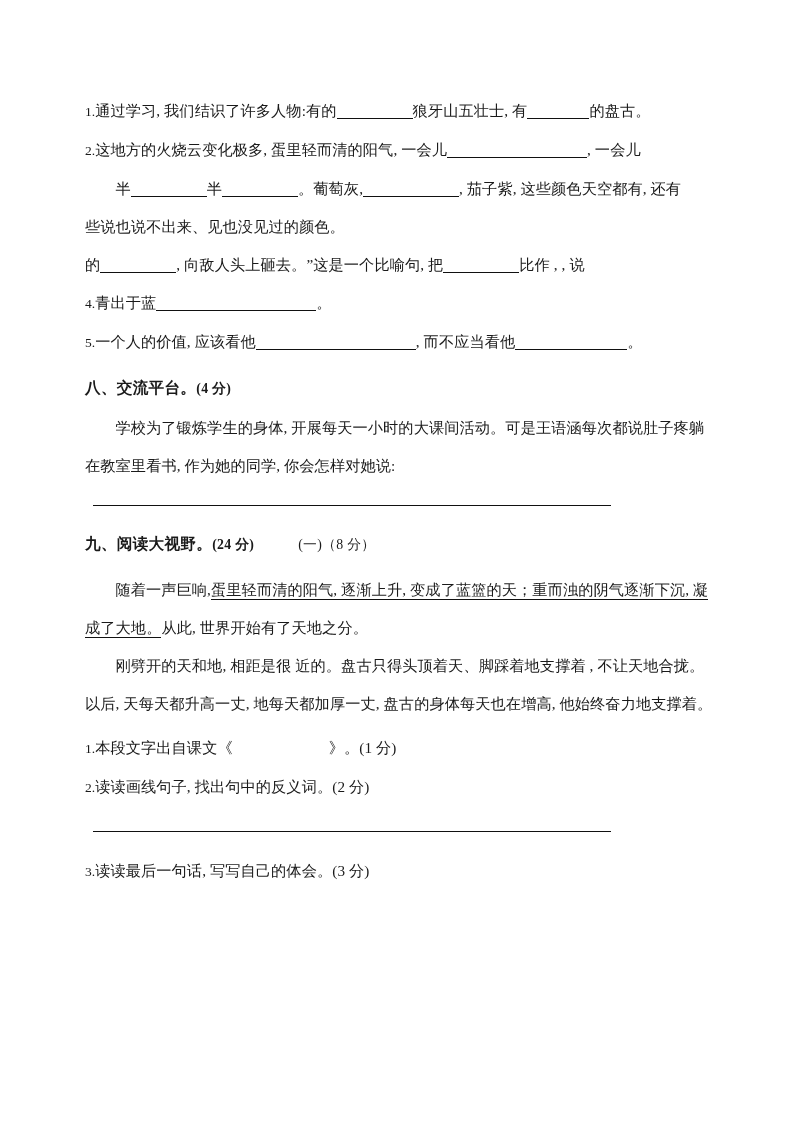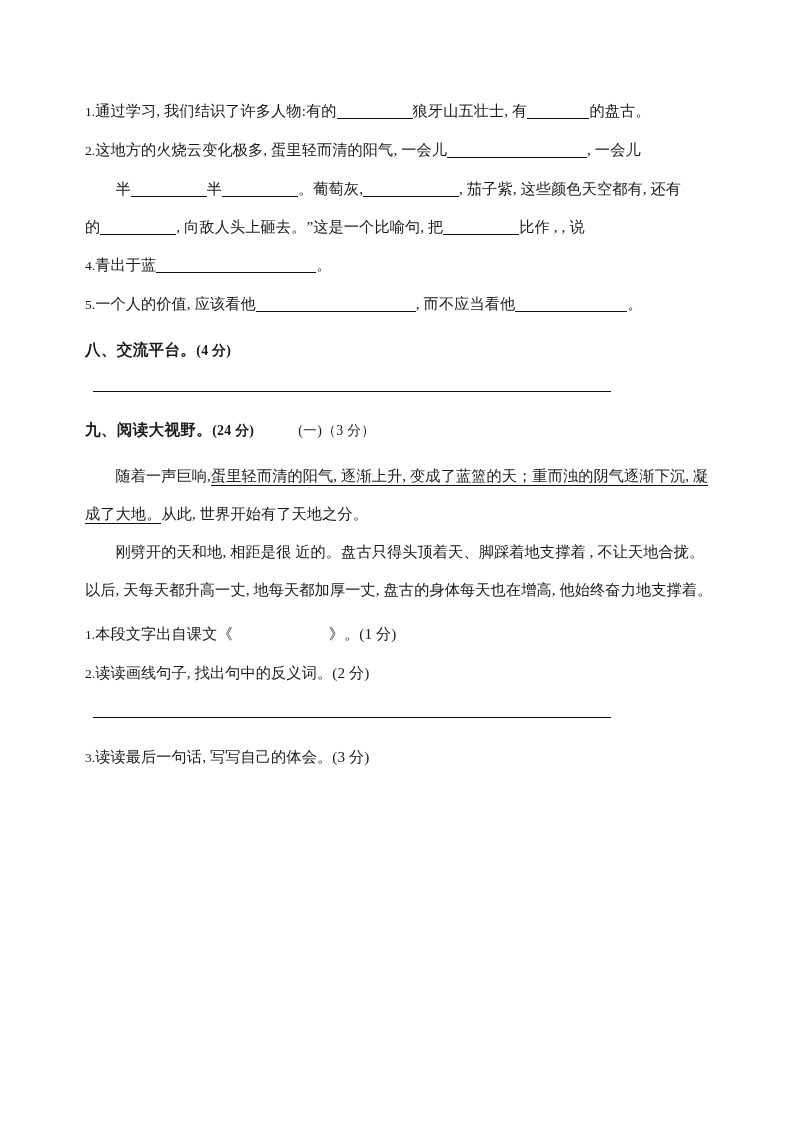--- a/index.html
+++ b/index.html
@@ -115,44 +115,48 @@
     <div class="qline">
       <span class="qnum">1.</span><span>通过学习, 我们结识了许多人物:有的</span><span class="blank b-md"></span><span>狼牙山五壮士, 有</span><span class="blank b-sm"></span><span>的盘古。</span>
     </div>
 
     <div class="qline">
       <span class="qnum">2.</span><span>这地方的火烧云变化极多, 蛋里轻而清的阳气, 一会儿</span><span class="blank b-xxl"></span><span>, 一会儿</span>
     </div>
     <div class="qline">
       <span class="indent2"></span><span>半</span><span class="blank b-md"></span><span>半</span><span class="blank b-md"></span><span>。葡萄灰,</span><span class="blank b-lg"></span><span>, 茄子紫, 这些颜色天空都有, 还有</span>
     </div>
+    <div class="qline">
+      <span>些说也说不出来、见也没见过的颜色。</span>
+    </div>
 
     <div class="qline">
       <span>的</span><span class="blank b-md"></span><span>, 向敌人头上砸去。”这是一个比喻句, 把</span><span class="blank b-md"></span><span>比作 , , 说</span>
     </div>
 
     <div class="qline">
       <span class="qnum">4.</span><span>青出于蓝</span><span class="blank b-huge"></span><span>。</span>
     </div>
 
     <div class="qline">
       <span class="qnum">5.</span><span>一个人的价值, 应该看他</span><span class="blank b-huge"></span><span>, 而不应当看他</span><span class="blank b-xl"></span><span>。</span>
     </div>
 
     <div class="spacer-sm"></div>
 
     <div class="sec-head">
       <span>八、交流平台。</span><span class="pts">(4 分)</span>
     </div>
 
+    <div class="para">学校为了锻炼学生的身体, 开展每天一小时的大课间活动。可是王语涵每次都说肚子疼躺在教室里看书, 作为她的同学, 你会怎样对她说:</div>
 
     <hr class="answer-rule">
 
     <div class="sec-head">
-      <span>九、阅读大视野。</span><span class="pts">(24 分)</span><span class="sub">(一)（3 分）</span>
+      <span>九、阅读大视野。</span><span class="pts">(24 分)</span><span class="sub">(一)（8 分）</span>
     </div>
 
     <div class="spacer-sm"></div>
 
     <div class="para"><span>随着一声巨响,</span><span class="ul">蛋里轻而清的阳气, 逐渐上升, 变成了蓝篮的天；重而浊的阴气逐渐下沉, 凝成了大地。</span><span>从此, 世界开始有了天地之分。</span></div>
 
     <div class="para">刚劈开的天和地, 相距是很 近的。盘古只得头顶着天、脚踩着地支撑着 , 不让天地合拢。以后, 天每天都升高一丈, 地每天都加厚一丈, 盘古的身体每天也在增高, 他始终奋力地支撑着。</div>
 
     <div class="spacer-sm"></div>
 

